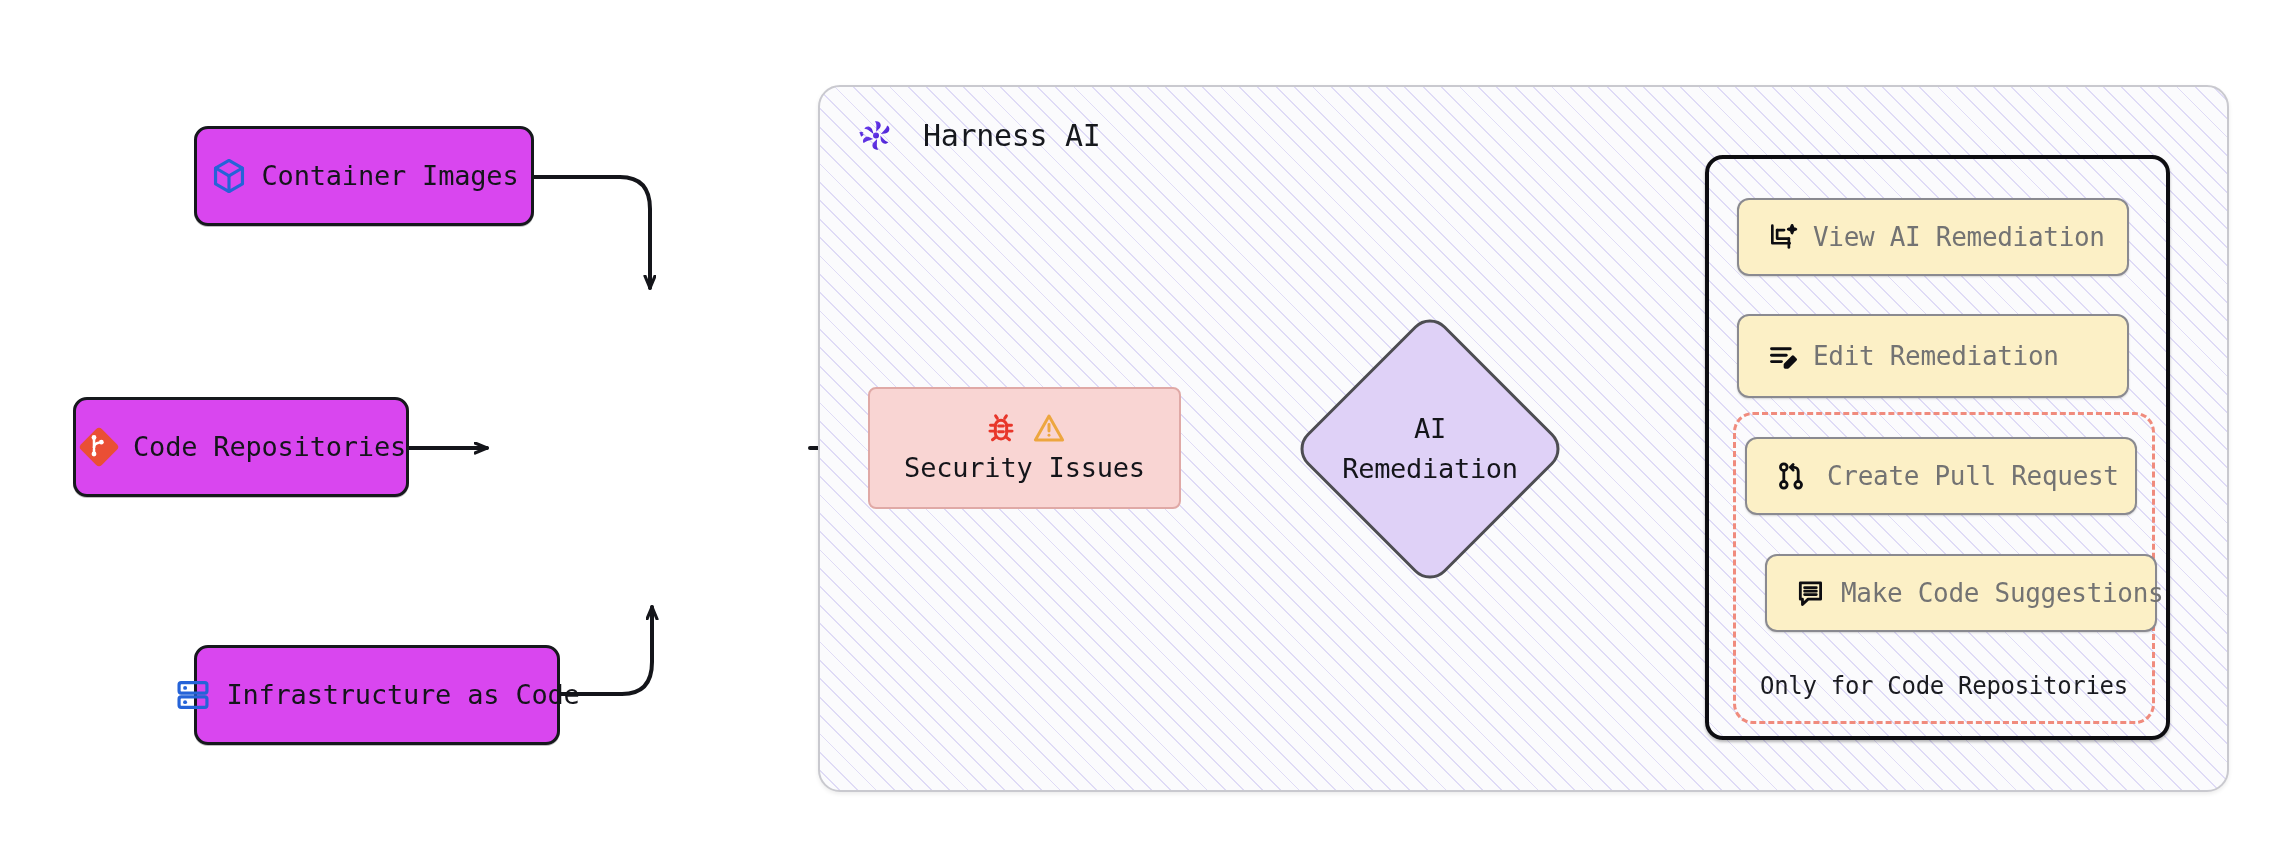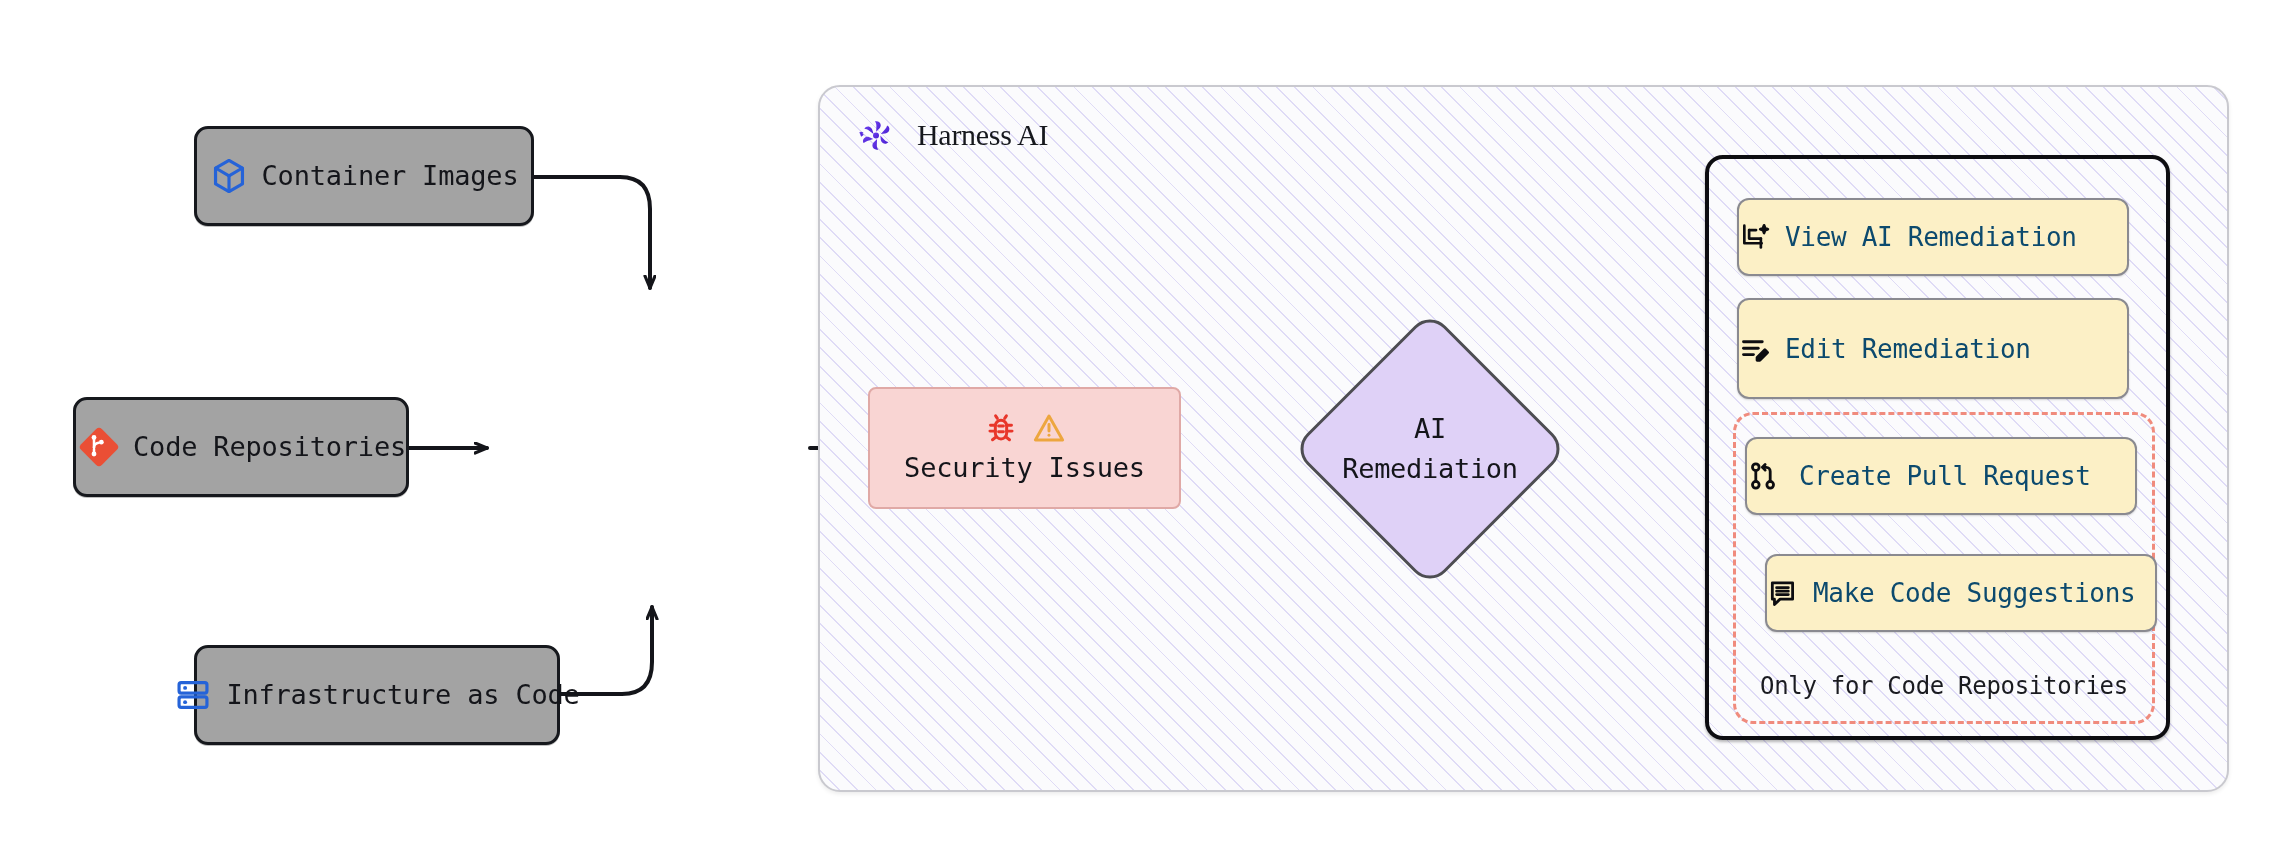--- a/index.html
+++ b/index.html
@@ -32,21 +32,21 @@
     justify-content: center;
     gap: 14px;
     border-radius: 14px;
     font-size: 27px;
     line-height: 1.28;
     color: #14151a;
     letter-spacing: -0.2px;
     white-space: nowrap;
   }
   .src-node {
-    background: #a3a3a3;
+    background: #d946ef;
     border: 3px solid #16181d;
     box-shadow: 0 1px 0 rgba(0,0,0,0.25);
   }
   .node .label { z-index: 2; }
   .icon { display: inline-flex; align-items: center; justify-content: center; flex: 0 0 auto; }
 
   
   .diamond-wrap {
     position: absolute;
     display: flex;
@@ -83,25 +83,24 @@
         rgba(124,106,222,0.22) 0px,
         rgba(124,106,222,0.22) 1.3px,
         rgba(255,255,255,0) 1.3px,
         rgba(255,255,255,0) 13px);
     box-shadow: 0 2px 4px rgba(0,0,0,0.08);
   }
   #harness-title {
     position: absolute;
     display: flex;
     align-items: center;
-    gap: 23px;
+    gap: 29px;
     font-size: 30px;
     color: #16181d;
     letter-spacing: -0.3px;
-    font-family: Liberation Serif, serif;
   }
 
   
   #actions-container {
     position: absolute;
     box-sizing: border-box;
     border: 4px solid #0d0d11;
     border-radius: 18px;
     background-color: transparent;
     box-shadow: 0 2px 3px rgba(0,0,0,0.28);
@@ -118,25 +117,26 @@
     color: #1a1b20;
     letter-spacing: -0.3px;
     white-space: nowrap;
   }
   .action-item {
     position: absolute;
     box-sizing: border-box;
     display: flex;
     align-items: center;
     gap: 14px;
+    padding-left: 28px;
     border: 2px solid #8a8a90;
     border-radius: 12px;
     background: #fcf0c6;
     font-size: 26px;
-    color: #0c4a6e;
+    color: #737373;
     letter-spacing: -0.3px;
     white-space: nowrap;
     box-shadow: 0 1px 2px rgba(0,0,0,0.16);
   }
 </style>
 </head>
 <body>
 
 <div id="canvas">
 
@@ -268,21 +268,21 @@
         <path d="M4 3.5v13.2h13"></path>
         <path d="M7.6 6.8h5.2"></path>
         <path d="M7.6 6.8v6.4h8.8"></path>
         <path d="M18.8 3.2l.8 2.1 2.1.8-2.1.8-.8 2.1-.8-2.1-2.1-.8 2.1-.8z" fill="#0d0d11"></path>
         <path d="M16.4 13.2v6.6"></path>
       </svg>
     </span>
     <span class="label">View AI Remediation</span>
   </div>
 
-  <div class="action-item" style="left:1737px; top:298px; width:392px; height:101px;">
+  <div class="action-item" style="left:1737px; top:314px; width:392px; height:84px;">
     <span class="icon">
       <svg width="32" height="32" viewBox="0 0 24 24" fill="none" stroke="#0d0d11" stroke-width="2.2" stroke-linecap="round" stroke-linejoin="round">
         <path d="M3.4 6.6h14"></path>
         <path d="M3.4 11.4h11"></path>
         <path d="M3.4 16.2h7.4"></path>
         <path d="M19.4 12.6 21.4 14.6 15.6 20.4H13.6v-2z" fill="#0d0d11"></path>
       </svg>
     </span>
     <span class="label">Edit Remediation</span>
   </div>

